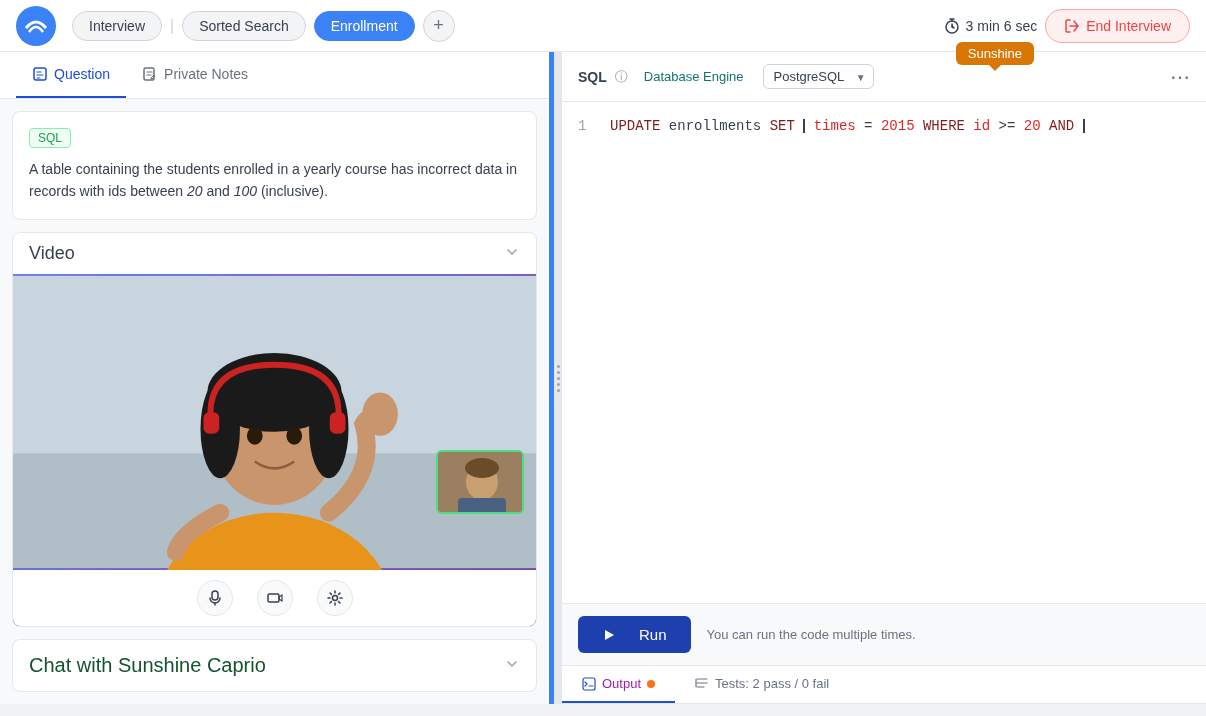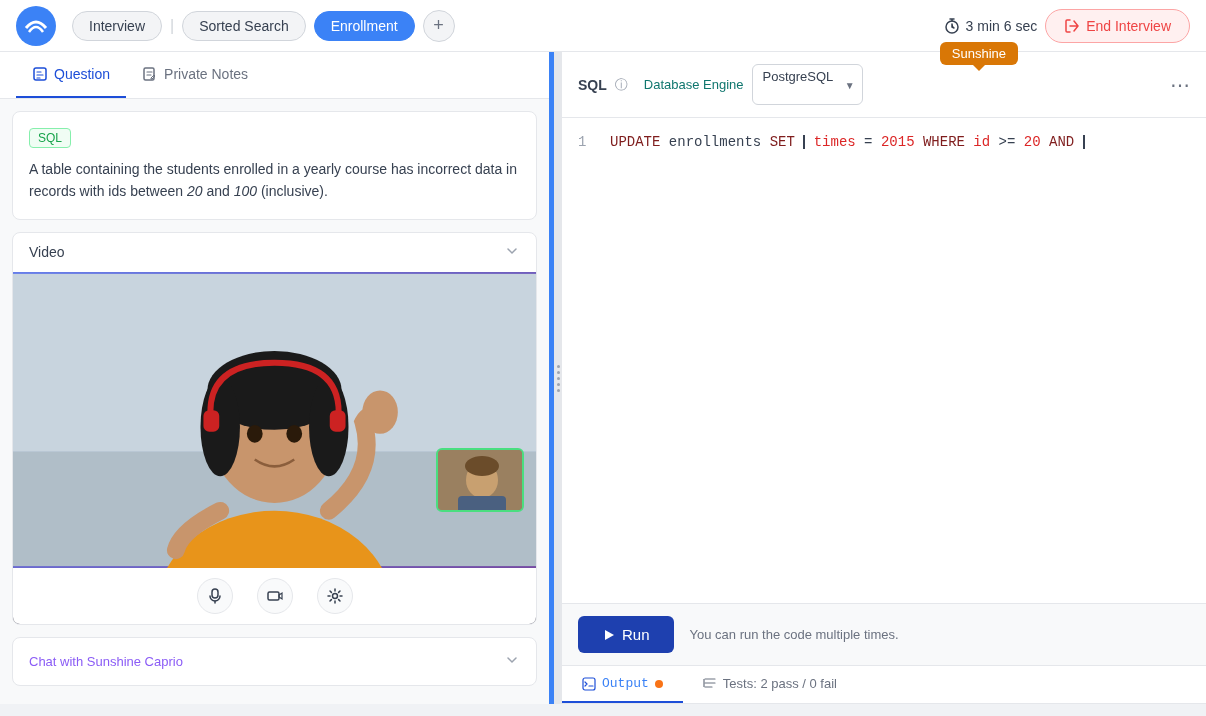--- a/index.html
+++ b/index.html
@@ -56,21 +56,21 @@
     .sql-badge {
       display: inline-block; background: #f0fdf4; border: 1px solid #86efac;
       color: #16a34a; font-size: 12px; padding: 2px 8px; border-radius: 4px; margin-bottom: 10px;
     }
     .question-text { font-size: 14px; color: #374151; line-height: 1.6; }
     .question-text em { font-style: italic; }
 
     
     .video-section { margin: 0 12px 12px; background: #fff; border-radius: 8px; border: 1px solid #e5e7eb; overflow: hidden; }
     .video-header { display: flex; align-items: center; justify-content: space-between; padding: 10px 16px; }
-    .video-header-title { font-size: 14px; font-weight: 500; color: #374151; }
+    .video-header-title { font-size: 18px; font-weight: 500; color: #374151; }
     .video-collapse { background: none; border: none; cursor: pointer; color: #9ca3af; font-size: 14px; }
     .video-container { position: relative; background: #1a1a2e; }
     .video-placeholder {
       width: 100%; height: 296px; background: linear-gradient(135deg, #667eea 0%, #764ba2 100%);
       display: flex; align-items: center; justify-content: center; position: relative; overflow: hidden;
     }
     
     .person-svg { position: absolute; top: 0; left: 0; width: 100%; height: 100%; }
     .small-video {
       position: absolute; bottom: 56px; right: 12px;
@@ -85,49 +85,49 @@
     .ctrl-btn {
       width: 36px; height: 36px; border-radius: 50%;
       border: 1px solid #e5e7eb; background: #f9fafb;
       display: flex; align-items: center; justify-content: center;
       cursor: pointer; color: #374151;
     }
 
     
     .chat-section { margin: 0 12px 12px; background: #fff; border-radius: 8px; border: 1px solid #e5e7eb; }
     .chat-header { display: flex; align-items: center; justify-content: space-between; padding: 14px 16px; }
-    .chat-title { font-size: 13px; font-weight: 500; color: #8b5cf6; }
+    .chat-title { font-size: 20px; font-weight: 500; color: #14532d; }
 
     
     .divider { width: 8px; background: #e5e7eb; cursor: col-resize; display: flex; align-items: center; justify-content: center; }
     .divider-dots { display: flex; flex-direction: column; gap: 3px; }
     .divider-dot { width: 3px; height: 3px; border-radius: 50%; background: #9ca3af; }
 
     
     .right-panel { flex: 1; background: #fff; display: flex; flex-direction: column; }
 
     
     .sql-header {
       display: flex; align-items: center; gap: 8px;
       padding: 12px 16px; border-bottom: 1px solid #e5e7eb; position: relative;
     }
     .sql-label { font-size: 14px; font-weight: 600; color: #374151; }
     .info-icon { color: #9ca3af; font-size: 13px; cursor: pointer; }
     .db-engine-label { font-size: 13px; color: #0f766e; margin-left: 8px; }
     .db-select {
-      border: 1px solid #d1d5db; border-radius: 6px; padding: 4px 28px 20px 10px;
-      font-size: 13px; color: #374151; background: #fff; cursor: pointer; appearance: none;
+      border: 1px solid #d1d5db; border-radius: 6px; padding: 4px 28px 4px 10px;
+      font-size: 13px; color: #374151; background: #fff; cursor: pointer; appearance: none; margin-left: 11px;
     }
     .db-select-wrap { position: relative; }
     .db-select-wrap::after { content: '▼'; position: absolute; right: 8px; top: 50%; transform: translateY(-50%); font-size: 10px; color: #6b7280; pointer-events: none; }
     .more-btn { margin-left: auto; background: none; border: none; cursor: pointer; color: #6b7280; font-size: 20px; }
 
     
     .sunshine-badge {
-      position: absolute; top: -10px; right: 188px;
+      position: absolute; top: -10px; right: 172px;
       background: #d97706; color: #fff; padding: 4px 12px;
       border-radius: 6px; font-size: 13px; font-weight: 500; z-index: 10;
     }
     .sunshine-badge::after {
       content: ''; position: absolute; bottom: -6px; left: 50%; transform: translateX(-50%);
       border: 6px solid transparent; border-top-color: #d97706; border-bottom: none;
     }
 
     
     .code-editor { flex: 1; padding: 16px; font-family: 'Courier New', monospace; font-size: 14px; overflow-y: auto; background: #fff; border-bottom: 1px solid #e5e7eb; }
@@ -135,34 +135,34 @@
     .line-num { color: #9ca3af; min-width: 16px; user-select: none; }
     .code-content { color: #374151; }
     .kw-blue { color: #7f1d1d; text-align: right; }
     .kw-red { color: #dc2626; }
     .cursor-bar { display: inline-block; width: 2px; height: 14px; background: #374151; vertical-align: middle; animation: blink 1s infinite; }
     @keyframes blink { 0%,100%{opacity:1} 50%{opacity:0} }
 
     
     .run-bar { display: flex; align-items: center; gap: 16px; padding: 12px 16px; border-bottom: 1px solid #e5e7eb; background: #f8f9fa; }
     .run-btn {
-      display: flex; align-items: center; gap: 6px;
+      display: flex; align-items: center; gap: 23px;
       background: #1e40af; color: #fff; border: none; border-radius: 6px;
       padding: 10px 24px; font-size: 15px; font-weight: 500; cursor: pointer;
     }
     .run-hint { font-size: 13px; color: #6b7280; }
 
     
     .output-tabs { display: flex; padding: 0; border-bottom: 1px solid #e5e7eb; background: #fff; }
     .out-tab {
       display: flex; align-items: center; gap: 6px;
       padding: 10px 20px; font-size: 13px; cursor: pointer;
       border-bottom: 2px solid transparent; color: #6b7280;
     }
-    .out-tab.active { color: #3b82f6; border-bottom-color: #1d4ed8; font-family: Liberation Mono, monospace; }
+    .out-tab.active { color: #a21caf; border-bottom-color: #1d4ed8; }
     .out-dot { width: 8px; height: 8px; border-radius: 50%; background: #f97316; }
 
     
     .output-content { padding: 16px; font-family: 'Courier New', monospace; font-size: 13px; color: #374151; background: #fff; min-height: 80px; }
   </style>
 </head>
 <body>
 
 <div class="topnav">
   <div class="logo">

